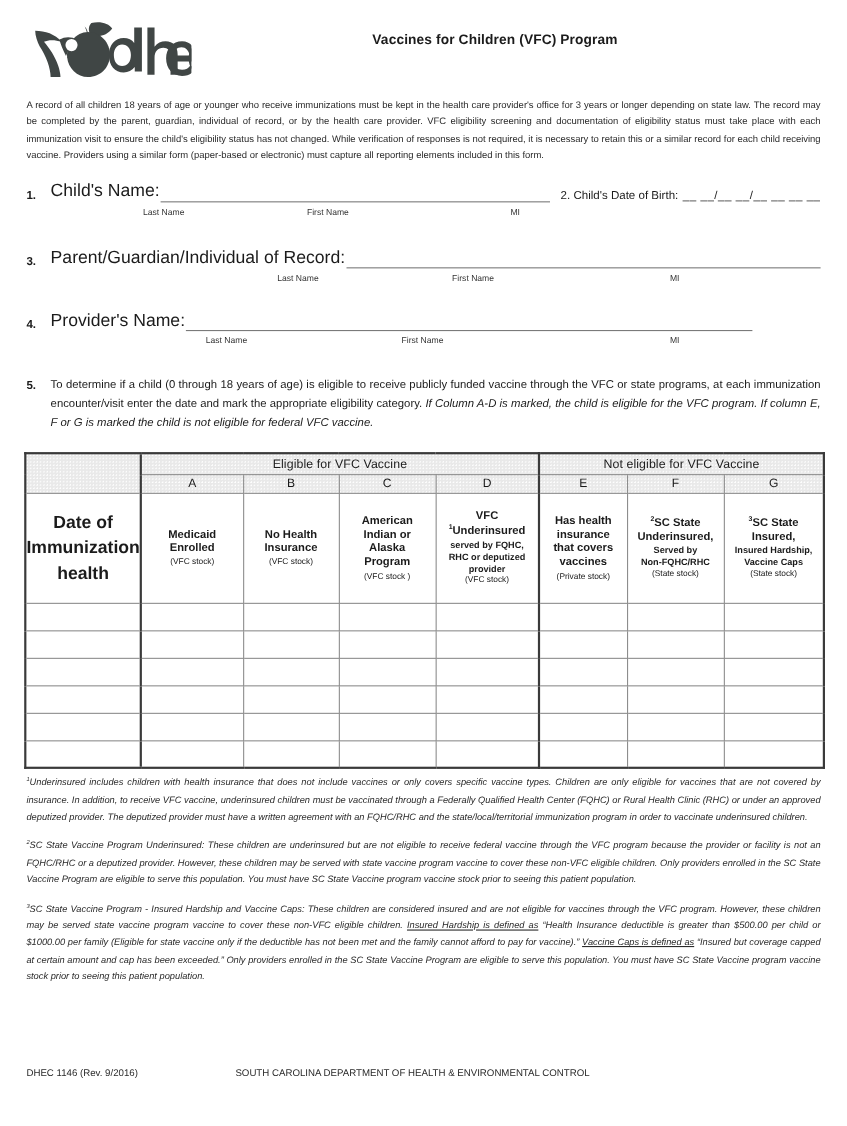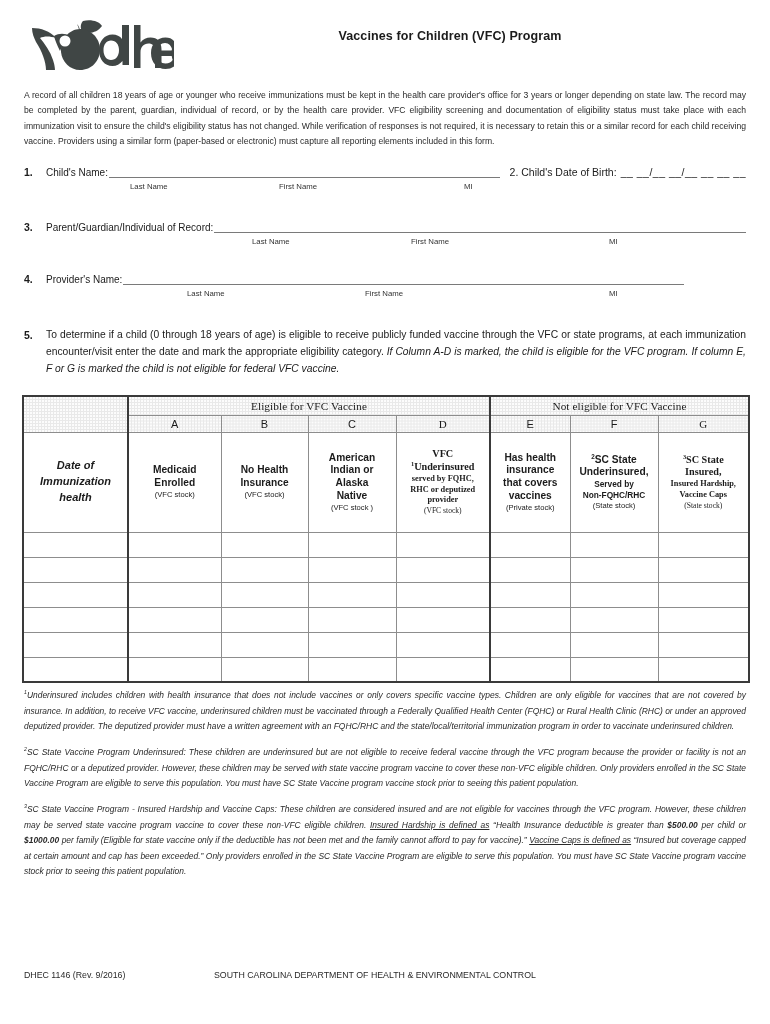--- a/index.html
+++ b/index.html
@@ -63,21 +63,21 @@
     align-items: flex-end;
     font-size: 10.5px;
     line-height: 1.15;
   }
   .fnum {
     width: 22px;
     flex: 0 0 22px;
     font-weight: bold;
     font-size: 10.5px;
   }
-  .flabel { white-space: nowrap; font-size: 10px; }
+  .flabel { white-space: nowrap; font-size: 16px; }
   .fline {
     flex: 1;
     border-bottom: 1px solid #7a7a7a;
     height: 13px;
     margin-left: 1px;
   }
 
   .dob-group {
     display: flex;
     align-items: baseline;
@@ -159,46 +159,45 @@
     display: block;
     line-height: 1.3;
   }
   .ch-note {
     font-size: 7.6px;
     display: block;
     line-height: 1.3;
     font-weight: normal;
   }
   .ch-date {
-    font-size: 11px;
+    font-size: 16px;
     font-weight: bold;
     line-height: 1.45;
     display: block;
-    font-style: italic;
   }
   sup { font-size: 0.62em; vertical-align: super; line-height: 0; }
 
   .thick-l { border-left: 2px solid #3a3a3a !important; }
-  .thick-r { border-right: 2px solid #3a3a3a !important; font-family: Liberation Serif, serif; }
+  .thick-r { border-right: 2px solid #3a3a3a !important; }
   .outer-t { border-top: 2px solid #3a3a3a !important; }
   .outer-b { border-bottom: 2px solid #3a3a3a !important; }
 
   tr.data-row td { height: 25px; }
 
   
   .notes { margin: 5px 24px 0 24px; }
   .note {
     font-size: 8.45px;
     font-style: italic;
     line-height: 1.82;
     text-align: justify;
     color: #2a2a2a;
     margin-bottom: 11px;
   }
-  .note b { font-weight: bold; font-style: italic; }
+  .note b { font-weight: normal; font-style: italic; }
   .note u { text-decoration: underline; }
 
   
   .footer {
     position: absolute;
     left: 0; right: 0;
     bottom: 44px;
     padding: 0 24px;
     display: flex;
     font-size: 8.8px;
@@ -332,21 +331,21 @@
           <td class="col-head">
             <span class="ch-main">No Health</span>
             <span class="ch-main">Insurance</span>
             <span class="ch-note">(VFC stock)</span>
           </td>
 
           <td class="col-head">
             <span class="ch-main">American</span>
             <span class="ch-main">Indian or</span>
             <span class="ch-main">Alaska</span>
-            <span class="ch-main">Native</span>
+            <span class="ch-main">Program</span>
             <span class="ch-note">(VFC stock )</span>
           </td>
 
           <td class="col-head thick-r">
             <span class="ch-main">VFC</span>
             <span class="ch-main"><sup>1</sup><span>Underinsured</span></span>
             <span class="ch-sub">served by FQHC,</span>
             <span class="ch-sub">RHC or deputized</span>
             <span class="ch-sub">provider</span>
             <span class="ch-note">(VFC stock)</span>

